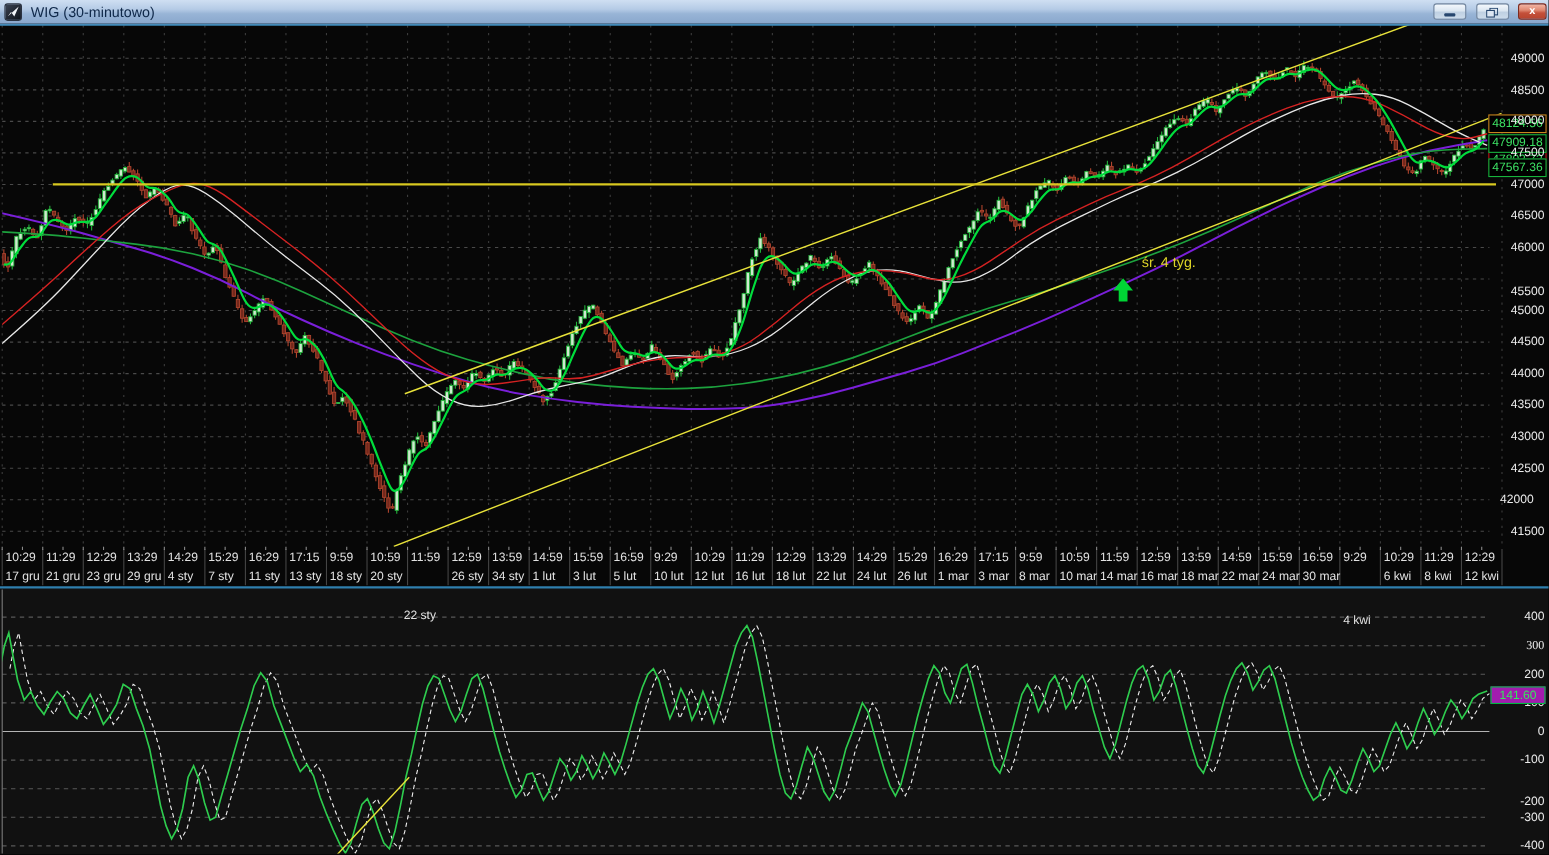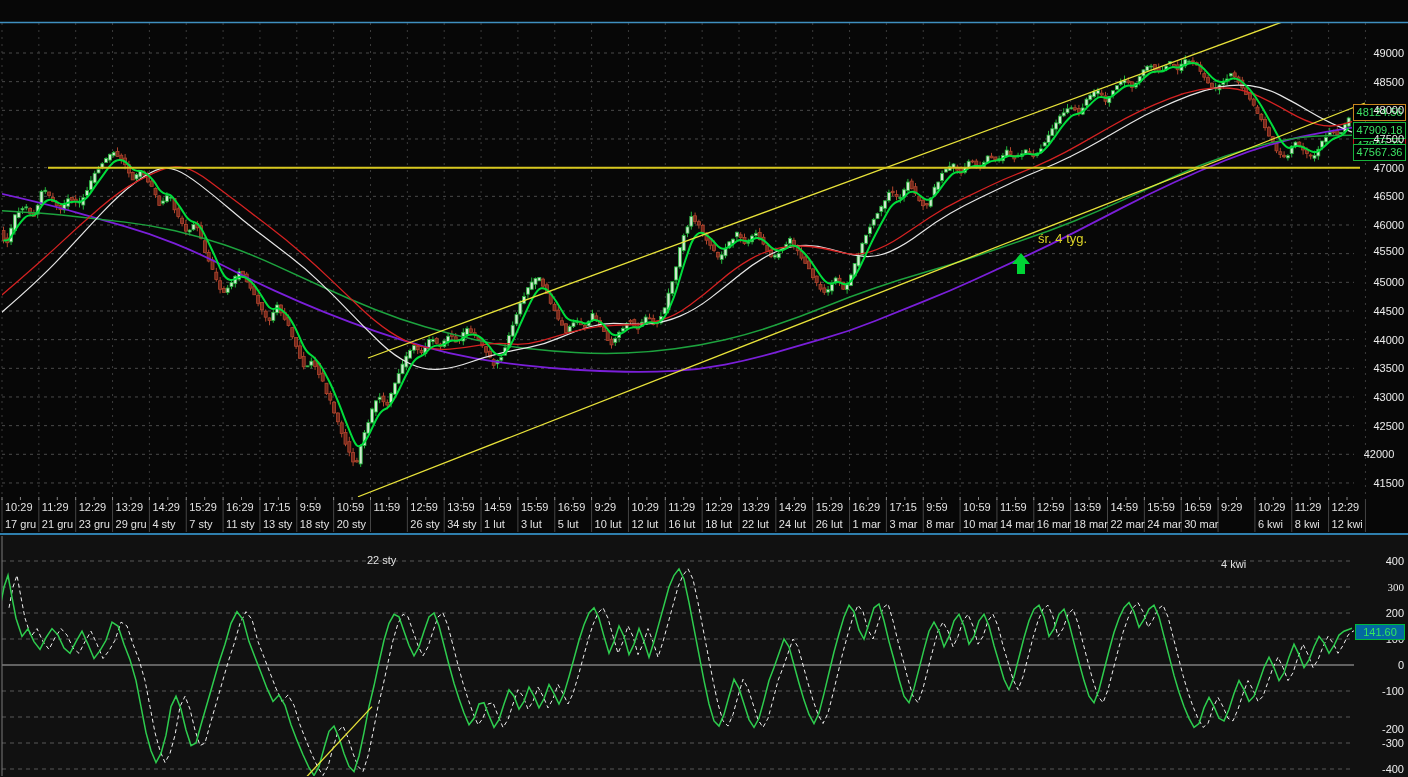--- a/index.html
+++ b/index.html
@@ -21,21 +21,21 @@
   .win-btn.close{width:26px;border-color:#7e2a1e;
     background:linear-gradient(#f2b5a4 0%,#e08972 40%,#c4503a 60%,#b8452f 100%);
     color:#fff;font-size:10px;font-weight:bold;line-height:13px;}
   .min-glyph{display:block;margin:8px auto 0;width:10px;height:3px;background:#26466e;border-radius:1px;}
   
   .ylab{position:absolute;width:50px;text-align:right;font-size:11px;color:#ececec;line-height:14px;}
   .xlab{position:absolute;font-size:11px;color:#e2e2e2;line-height:15px;white-space:nowrap;}
   .pbox{position:absolute;left:1353px;width:51px;height:15px;line-height:15px;text-align:center;
         font-size:11px;color:#3ce063;background:#000;border:1px solid #17b33c;}
   .badge{position:absolute;left:1355px;top:624px;width:48px;height:14px;line-height:14px;text-align:center;
-        font-size:11px;color:#35e85c;background:#0369a1;border:1px solid #00b840;z-index:5;}
+        font-size:11px;color:#35e85c;background:#a21caf;border:1px solid #00b840;z-index:5;}
   .annotation{position:absolute;left:1038px;top:231px;font-size:13px;color:#ddd428;z-index:4;}
 </style>
 </head>
 <body>
 
 <div class="window">
 
   <svg id="chart-svg" width="1408" height="777" viewBox="0 0 1408 777">
       <defs>
         <clipPath id="clipMain">
@@ -965,21 +965,21 @@
     <div class="pbox" id="pbox-1" style="top: 122px; border-color: rgb(23, 179, 60);">47909.18</div>
     <div class="annotation">śr. 4 tyg.</div>
     <div class="badge">141.60</div>
   <div class="ylab" style="left: 1354px; top: 46px;">49000</div>
       <div class="ylab" style="left: 1354px; top: 74.665px;">48500</div>
       <div class="ylab" style="left: 1354px; top: 103.33px;">48000</div>
       <div class="ylab" style="left: 1354px; top: 131.995px;">47500</div>
       <div class="ylab" style="left: 1354px; top: 160.66px;">47000</div>
       <div class="ylab" style="left: 1354px; top: 189.325px;">46500</div>
       <div class="ylab" style="left: 1354px; top: 217.99px;">46000</div>
-      <div class="ylab" style="left: 1354px; top: 244px;">45500</div>
+      <div class="ylab" style="left: 1354px; top: 258px;">45500</div>
       <div class="ylab" style="left: 1354px; top: 275.32px;">45000</div>
       <div class="ylab" style="left: 1354px; top: 303.985px;">44500</div>
       <div class="ylab" style="left: 1354px; top: 332.65px;">44000</div>
       <div class="ylab" style="left: 1354px; top: 361.315px;">43500</div>
       <div class="ylab" style="left: 1354px; top: 389.98px;">43000</div>
       <div class="ylab" style="left: 1354px; top: 418.645px;">42500</div>
       <div class="ylab" style="left: 1354px; top: 447.31px; text-align: center;">42000</div>
       <div class="ylab" style="left: 1354px; top: 475.975px;">41500</div>
       <div class="ylab" style="left: 1354px; top: 554px;">400</div>
       <div class="ylab" style="left: 1354px; top: 580px; font-family: Liberation Serif, serif;">300</div>
@@ -1059,13 +1059,31 @@
       <div class="xlab" style="left: 1073.65px; top: 517px;">18 mar</div>
       <div class="xlab" style="left: 1110.5px; top: 517px;">22 mar</div>
       <div class="xlab" style="left: 1147.35px; top: 517px;">24 mar</div>
       <div class="xlab" style="left: 1184.2px; top: 517px;">30 mar</div>
       <div class="xlab" style="left: 1221.05px; top: 517px; margin-top: 40px;">4 kwi</div>
       <div class="xlab" style="left: 1257.9px; top: 517px;">6 kwi</div>
       <div class="xlab" style="left: 1294.75px; top: 517px;">8 kwi</div>
       <div class="xlab" style="left: 1331.6px; top: 517px;">12 kwi</div>
     </div>
 
+  <div class="titlebar">
+    <div class="app-icon">
+      <svg width="14" height="14" viewBox="0 0 14 14">
+          <polygon points="2,11 12,2 8,11 5,7" fill="#f2f4f8"></polygon>
+        </svg>
+    </div>
+    <div class="title-text">WIG (30-minutowo)</div>
+    <div class="controls">
+      <div class="win-btn min"><span class="min-glyph"></span></div>
+      <div class="win-btn max">
+        <svg width="11" height="10" viewBox="0 0 11 10" style="margin-top:2px">
+          <rect x="3.5" y="0.5" width="7" height="6" fill="none" stroke="#26466e"></rect>
+          <rect x="0.5" y="2.5" width="7" height="6" fill="#dde7f3" stroke="#26466e"></rect>
+        </svg>
+      </div>
+      <div class="win-btn close"><span>x</span></div>
+    </div>
+  </div>
 </div>
 
 </body></html>

